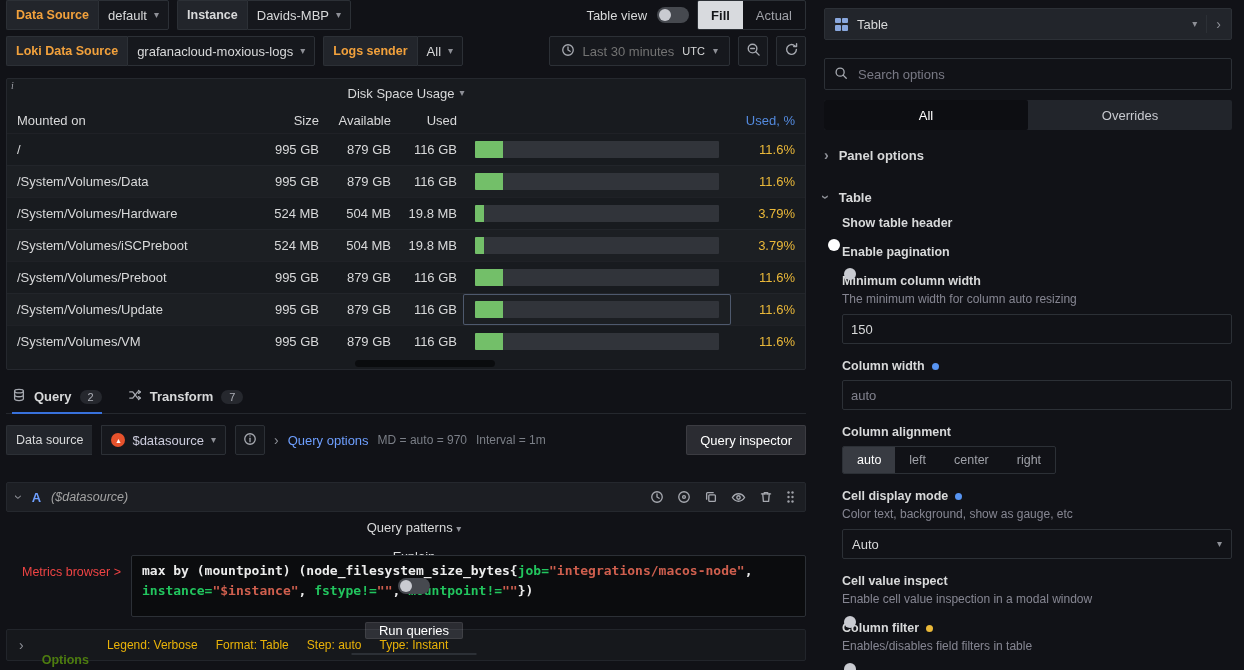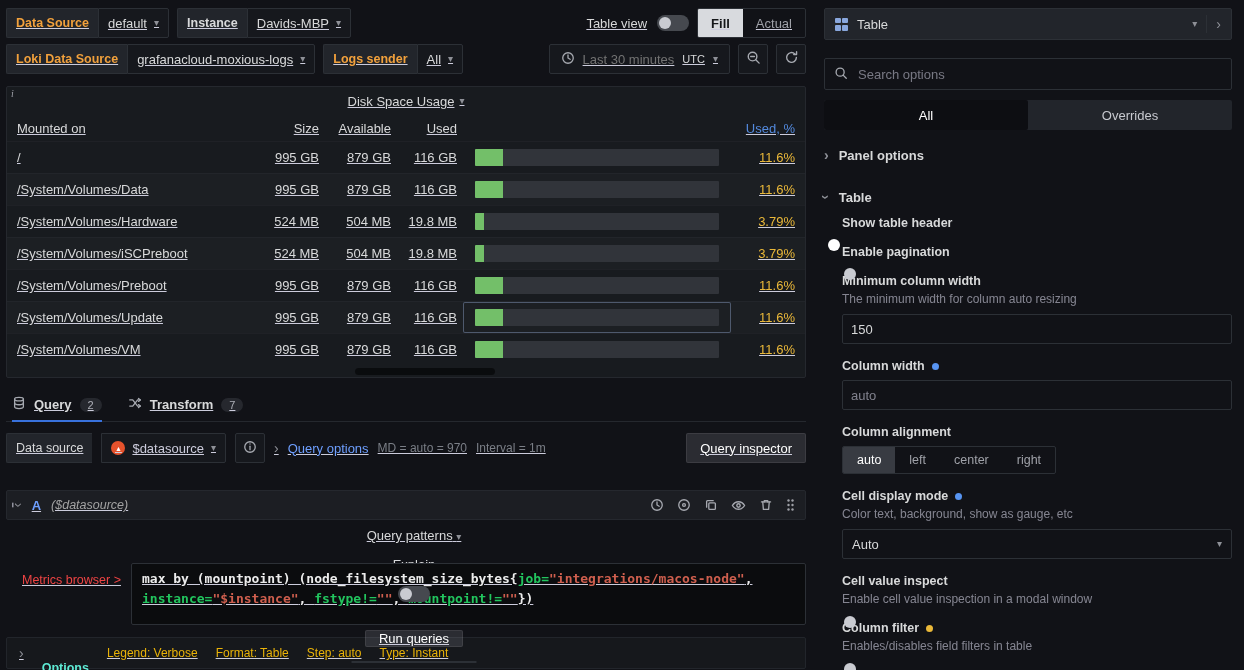--- a/index.html
+++ b/index.html
@@ -3,21 +3,21 @@
 <meta charset="utf-8">
 <style>
   * { box-sizing: border-box; }
   html,body { margin:0; padding:0; }
   body {
     width:1244px; height:670px; overflow:hidden;
     background:#111217; color:#ccccdc;
     font-family:"Liberation Sans", sans-serif; font-size:13px;
   }
   .app { display:flex; width:100%; height:100%; }
-  .main { width:812px; min-width:812px; padding:8px 6px 0 6px;text-decoration:underline; }
+  .main { width:812px; min-width:812px; padding:0 6px 0 6px; }
   .sidebar { flex:1; padding:8px 12px 0 12px; overflow:hidden; }
 
   
   .toolbar-row { display:flex; align-items:center; gap:8px; height:30px; margin-bottom:6px; }
   .var-pair { display:flex; height:30px; }
   .var-label { display:flex; align-items:center; padding:0 9px; background:#22252b; border:1px solid #2c3036;
     border-right:none; border-radius:2px 0 0 2px; font-size:12.5px; font-weight:600; color:#d8d9da; white-space:nowrap; }
   .var-label.accent { color:#f2a13c; }
   .var-value { display:flex; align-items:center; gap:7px; padding:0 9px; background:#16181d; border:1px solid #2c3036;
     border-radius:0 2px 2px 0; color:#d8d9da; white-space:nowrap; cursor:pointer; }
@@ -92,21 +92,21 @@
   .qc-text { color:#d8d9da; }
   .qcode { display:flex; gap:10px; margin-top:7px; }
   .metrics-browser { color:#ef4444; font-size:12.5px; font-weight:500; padding:10px 0 0 16px; white-space:nowrap; cursor:pointer; }
   .codebox { flex:1; border:1px solid #2c3036; background:#0b0c0e; border-radius:2px; padding:5px 10px; min-height:62px; cursor:text; }
   .codebox pre { margin:0; font-family:"DejaVu Sans Mono", monospace; font-size:13px; line-height:1.55; white-space:pre-wrap; }
   .tok-plain { color:#ececec; font-weight:700; }
   .tok-label { color:#22c55e; font-weight:700; }
   .tok-string { color:#cf5f4e; font-weight:700; }
   .obar { display:flex; align-items:center; gap:18px; height:32px; background:#16181c; border:1px solid #22252b;
     border-radius:2px; padding:0 12px; margin-top:12px; }
-  .obar-title { color:#5eead4; font-weight:600; font-size:12.5px;margin-top:30px; }
+  .obar-title { color:#4d7c0f; font-weight:600; font-size:12.5px;margin-top:30px; }
   .obar-item { color:#eab308; font-size:12px; }
 
   
   .sb-header { height:32px; background:#22252b; border:1px solid #2c3036; border-radius:2px; display:flex;
     align-items:center; gap:9px; padding:0 10px; }
   .grid-icon { width:13px; height:13px; display:grid; grid-template-columns:1fr 1fr; grid-template-rows:1fr 1fr; gap:1.5px; }
   .grid-icon i { background:#89a7dd; border-radius:1px; }
   .sb-title { color:#d8d9da; font-weight:500; }
   .sb-divider { width:1px; height:18px; background:#2c3036; }
   .sb-search { height:32px; border:1px solid #2c3036; background:#111217; border-radius:2px; display:flex;

